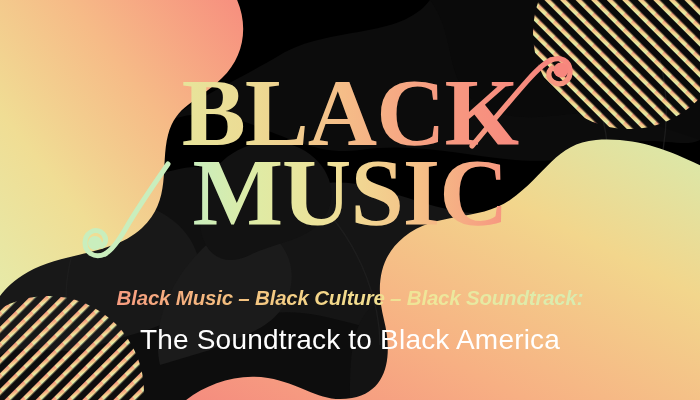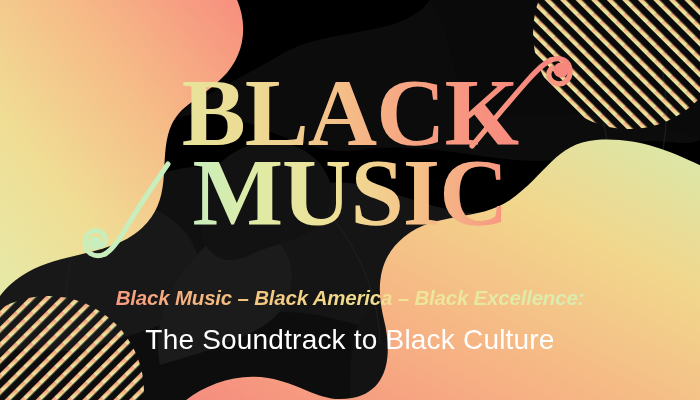--- a/index.html
+++ b/index.html
@@ -193,17 +193,17 @@
           <path d="M168,164 C150,190 134,214 126,228 C118,242 112,250 105,254" stroke="#c9eebd" stroke-width="5" fill="none" stroke-linecap="round"></path>
           <path d="M105,254 C94,259 85,252 85,243 C85,233 94,228 101,232 C107,236 107,243 102,246" stroke="#c9eebd" stroke-width="5" fill="none" stroke-linecap="round"></path>
           <circle cx="95" cy="243" r="7" fill="#c9eebd"></circle>
         </g>
 
         <text x="350" y="145" text-anchor="middle" font-family="&quot;Liberation Serif&quot;, serif" font-size="96" font-weight="bold" letter-spacing="-1" fill="url(#gBlack)">BLACK</text>
 
         <text x="350" y="225" text-anchor="middle" font-family="&quot;Liberation Serif&quot;, serif" font-size="96" font-weight="bold" letter-spacing="-1" fill="url(#gMusic)">MUSIC</text>
       </svg>
 
-      <div class="tagline">Black Music – Black America – Black Excellence:</div>
-      <div class="subtitle">The Soundtrack to Black Culture</div>
+      <div class="tagline">Black Music – Black Culture – Black Soundtrack:</div>
+      <div class="subtitle">The Soundtrack to Black America</div>
     </div>
   </div>
 </div>
 
 </body></html>

